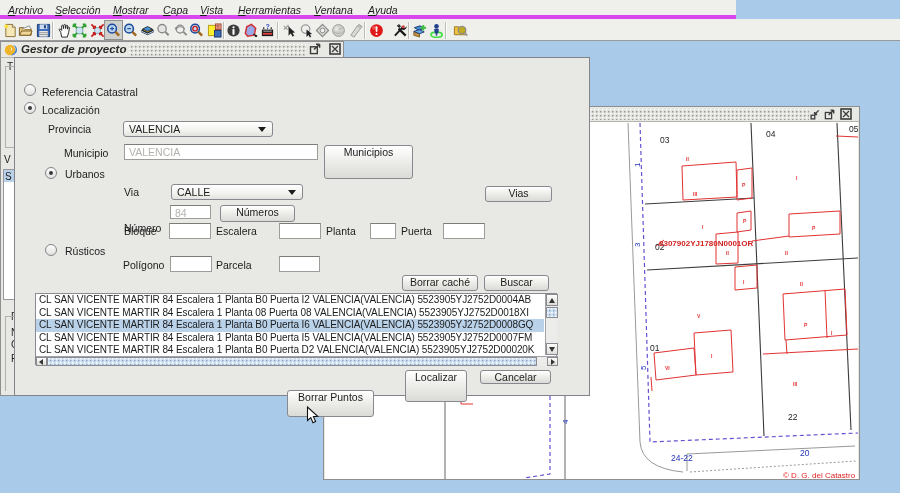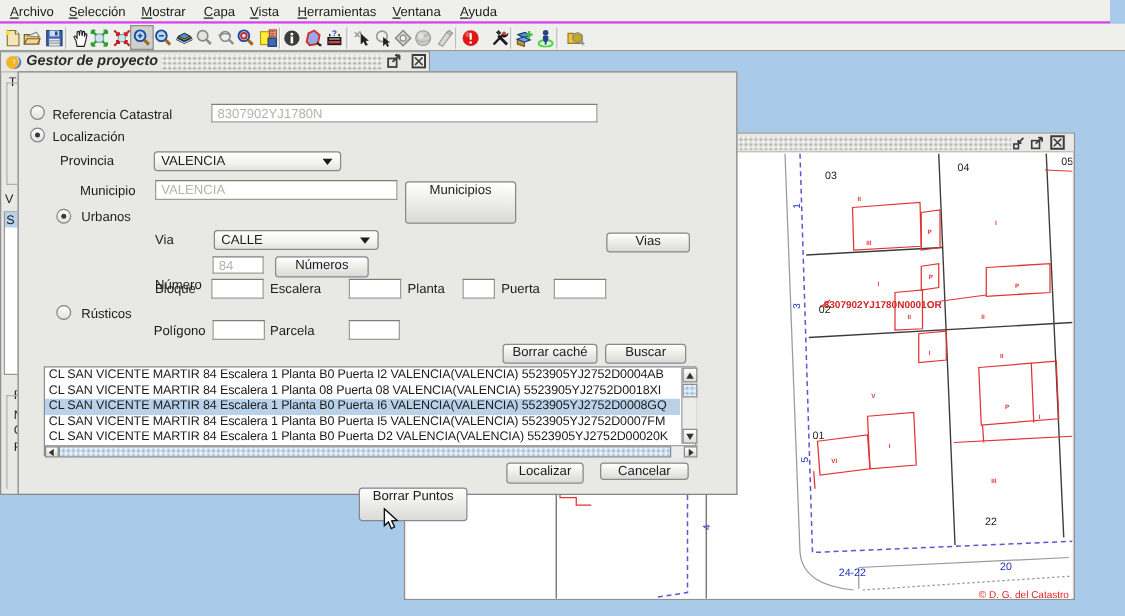--- a/index.html
+++ b/index.html
@@ -1,20 +1,20 @@
 <!DOCTYPE html>
 <html><head>
 <meta charset="utf-8">
 <style>
 * { margin:0; padding:0; box-sizing:border-box; }
 html,body { width:900px; height:493px; overflow:hidden; }
 body { font-family:"Liberation Sans", sans-serif; position:relative; background:#a9cae9; }
 .abs { position:absolute; }
 
-#menubar { left:0; top:0; width:888px; height:19px; background:#efefec; border-bottom:2px solid #d946ef; }
+#menubar { left:0; top:0; width:736px; height:19px; background:#efefec; border-bottom:4px solid #d946ef;font-style:italic; }
 #menubar span { position:absolute; top:4px; font-size:10.5px; color:#1c1c1c; white-space:pre; }
 #toolbar { left:0; top:19px; width:900px; height:22px; background:#efefec; border-bottom:1px solid #9a9a9a; }
 .tsep { position:absolute; top:3px; height:17px; width:2px; border-left:1px solid #bdbdb8; border-right:1px solid #fcfcfc; }
 .ticon { position:absolute; top:4px; width:15px; height:15px; }
 
 .win { position:absolute; background:#e8e8e5; border:1px solid #8f8f8f; }
 .titlebar { position:absolute; left:0; top:0; right:0; height:16px; overflow:hidden; border-bottom:1px solid #b5b5b0; }
 .t-inactive { background:#e8e8e4; }
 .wtitle { position:absolute; font-weight:bold; font-size:11.5px; color:#2a2a2a; white-space:pre; }
 
@@ -377,23 +377,20 @@
       <text x="334" y="124" fill="#d22222" font-size="8" font-weight="bold" font-family="Liberation Sans, sans-serif">8307902YJ1780N0001OR</text>
       <text x="458" y="356" fill="#e22222" font-size="8" font-family="Liberation Sans, sans-serif">© D. G. del Catastro</text>
     </svg>
   </div>
 </div>
 
 <div class="win" id="dlg" style="left:14px; top:57px; width:576px; height:339px; border-color:#83838a;">
 
   <div class="radio" style="left:9px; top:26px;"></div>
   <div class="lbl" style="left:27px; top:28px;">Referencia Catastral</div>
-  <div class="field" style="left:154px; top:25px; width:309px; height:15px;">
-      <span>8307902YJ1780N</span>
-    </div>
 
   <div class="radio sel" style="left:9px; top:44px;"></div>
   <div class="lbl" style="left:27px; top:46px;">Localización</div>
 
   <div class="lbl" style="left:33px; top:65px;">Provincia</div>
   <div class="combo" style="left:108px; top:63px; width:150px; height:16px;">
       <span>VALENCIA</span>
       <i></i>
     </div>
 
@@ -471,19 +468,19 @@
             <rect width="488" height="7" fill="url(#bpb)"></rect>
           </svg>
         </div>
       <div class="abs" style="left:511px; top:0; width:11px; height:9px; background:linear-gradient(#fff,#dcdcd8); border:1px solid #8a8a90;">
           <i style="position:absolute;left:3px;top:1px;border-top:3px solid transparent;border-bottom:3px solid transparent;border-left:4px solid #333;"></i>
         </div>
     </div>
   </div>
 
   <div class="btn" style="left:272px; top:312px; width:87px; height:27px;margin-top:20px;">Borrar Puntos</div>
-  <div class="btn" style="left:390px; top:312px; width:62px; height:17px;">Localizar</div>
+  <div class="btn" style="left:390px; top:312px; width:62px; height:32px;">Localizar</div>
   <div class="btn" style="left:465px; top:312px; width:71px; height:14px;">Cancelar</div>
 </div>
 
 <svg class="abs" style="left:306px; top:406px;" width="14" height="19" viewBox="0 0 14 19">
   <path d="M1.5 1 L1.5 14.5 L4.8 11.6 L7 16.8 L9.6 15.6 L7.4 10.6 L11.7 10.3 Z" fill="#fff" stroke="#111" stroke-width="1.1"></path>
 </svg>
 
 </body></html>

